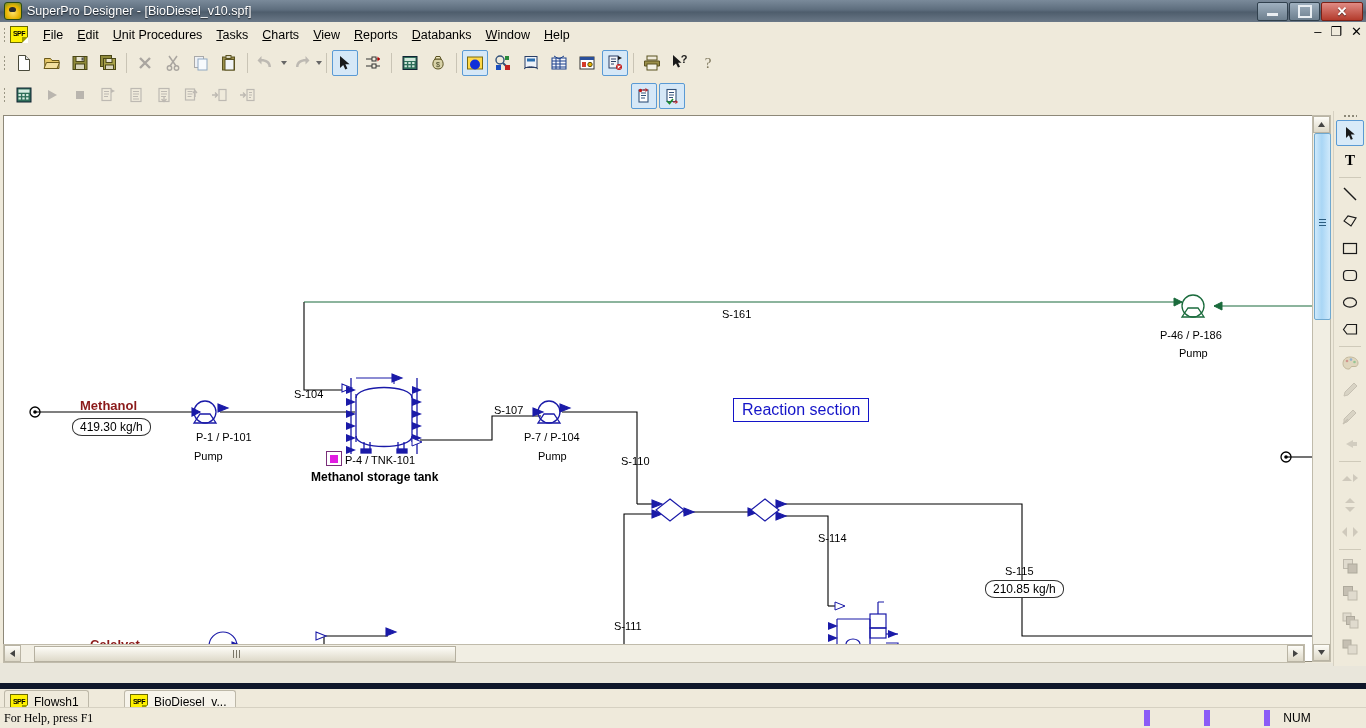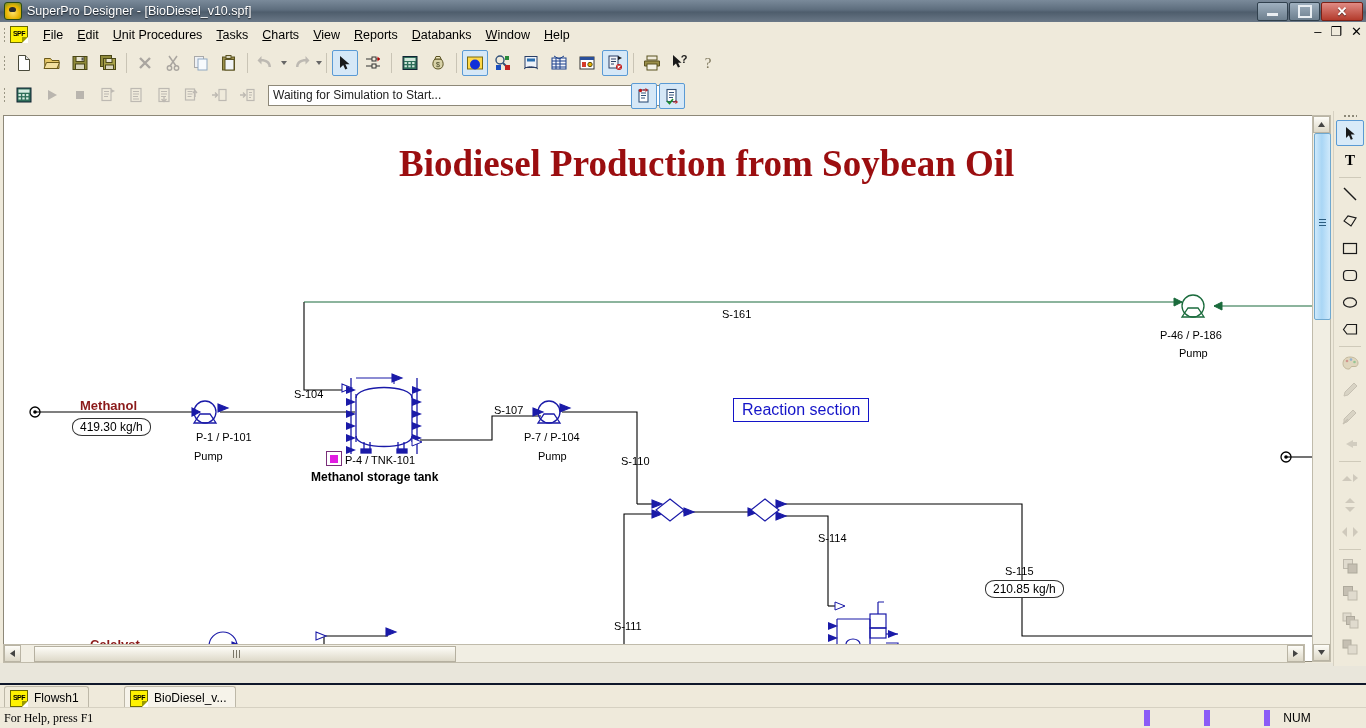--- a/index.html
+++ b/index.html
@@ -147,21 +147,21 @@
   .vbtn{
     width:26px;height:24px;display:flex;align-items:center;justify-content:center;
     border:1px solid transparent;border-radius:2px;margin-bottom:1px;
   }
   .vbtn.sel{border:1px solid #5a9ad4;background:#d8eaf8;}
   .vsep{width:22px;height:1px;background:#cfcaba;margin:3px 0;}
 
   
   .sheettabs{
     position:absolute;left:0;top:683px;width:1366px;height:24px;
-    background:#efeadb;border-top:2px solid #0f172a;
+    background:#efeadb;border-top:6px solid #0f172a;
   }
   .stab{
     position:absolute;top:1px;height:22px;display:flex;align-items:center;
     padding:0 9px 0 5px;font-size:12px;
     background:#efeadb;border:1px solid #bdb8a8;border-bottom:none;
     border-radius:3px 3px 0 0;
   }
   .stab .spf-icon{margin-right:6px;}
 
   
@@ -486,23 +486,20 @@
       </svg>
     </div>
     <div class="tbtn">
       <svg width="18" height="18" viewBox="0 0 18 18">
         <path d="M1 9 L6 9 M4 6.5 L6.5 9 L4 11.5" stroke="#bdb9b2" fill="none" stroke-width="1.3"></path>
         <rect x="8" y="3.5" width="7" height="11" fill="none" stroke="#bdb9b2" stroke-width="1.2"></rect>
         <path d="M10 6.5h3M10 9h3M10 11.5h2" stroke="#bdb9b2"></path>
       </svg>
     </div>
 
-    <div class="statusfield">
-      <span>Waiting for Simulation to Start...</span>
-    </div>
 
     <div style="position:absolute;left:630px;top:4px;display:flex;">
       <div class="tbtn sel">
         <svg width="18" height="18" viewBox="0 0 18 18">
           <rect x="4" y="3" width="9" height="12" fill="#fff" stroke="#33527a" stroke-width="1.1"></rect>
           <path d="M6 6h5M6 8.5h5M6 11h4" stroke="#33527a"></path>
           <circle cx="5.5" cy="3.5" r="1.7" fill="#c01818"></circle>
           <path d="M8 3 L12 3 M10.5 1.5 L12.5 3 L10.5 4.5" stroke="#c01818" fill="none"></path>
         </svg>
       </div>
@@ -514,21 +511,20 @@
           <path d="M10 15 L14 15 M12.5 13.5 L14.5 15 L12.5 16.5" stroke="#c01818" fill="none"></path>
         </svg>
       </div>
     </div>
   </div>
 
   <div class="canvas-wrap">
     <div class="canvas">
       <div class="diagram">
 
-        <div class="title-main" style="left:395px;top:26px;">Biodiesel Production from Soybean Oil</div>
 
         <div class="secbox" style="left:729px;top:282px;">Reaction section</div>
 
         <svg width="1310" height="545" style="position:absolute;left:0;top:0;">
           <defs>
             <marker id="ablue" markerWidth="9" markerHeight="9" refX="7" refY="4.5" orient="auto">
               <path d="M0 1 L8 4.5 L0 8 Z" fill="#1a1aa8"></path>
             </marker>
             <marker id="agreen" markerWidth="9" markerHeight="9" refX="7" refY="4.5" orient="auto">
               <path d="M0 1 L8 4.5 L0 8 Z" fill="#1a6b3c"></path>

